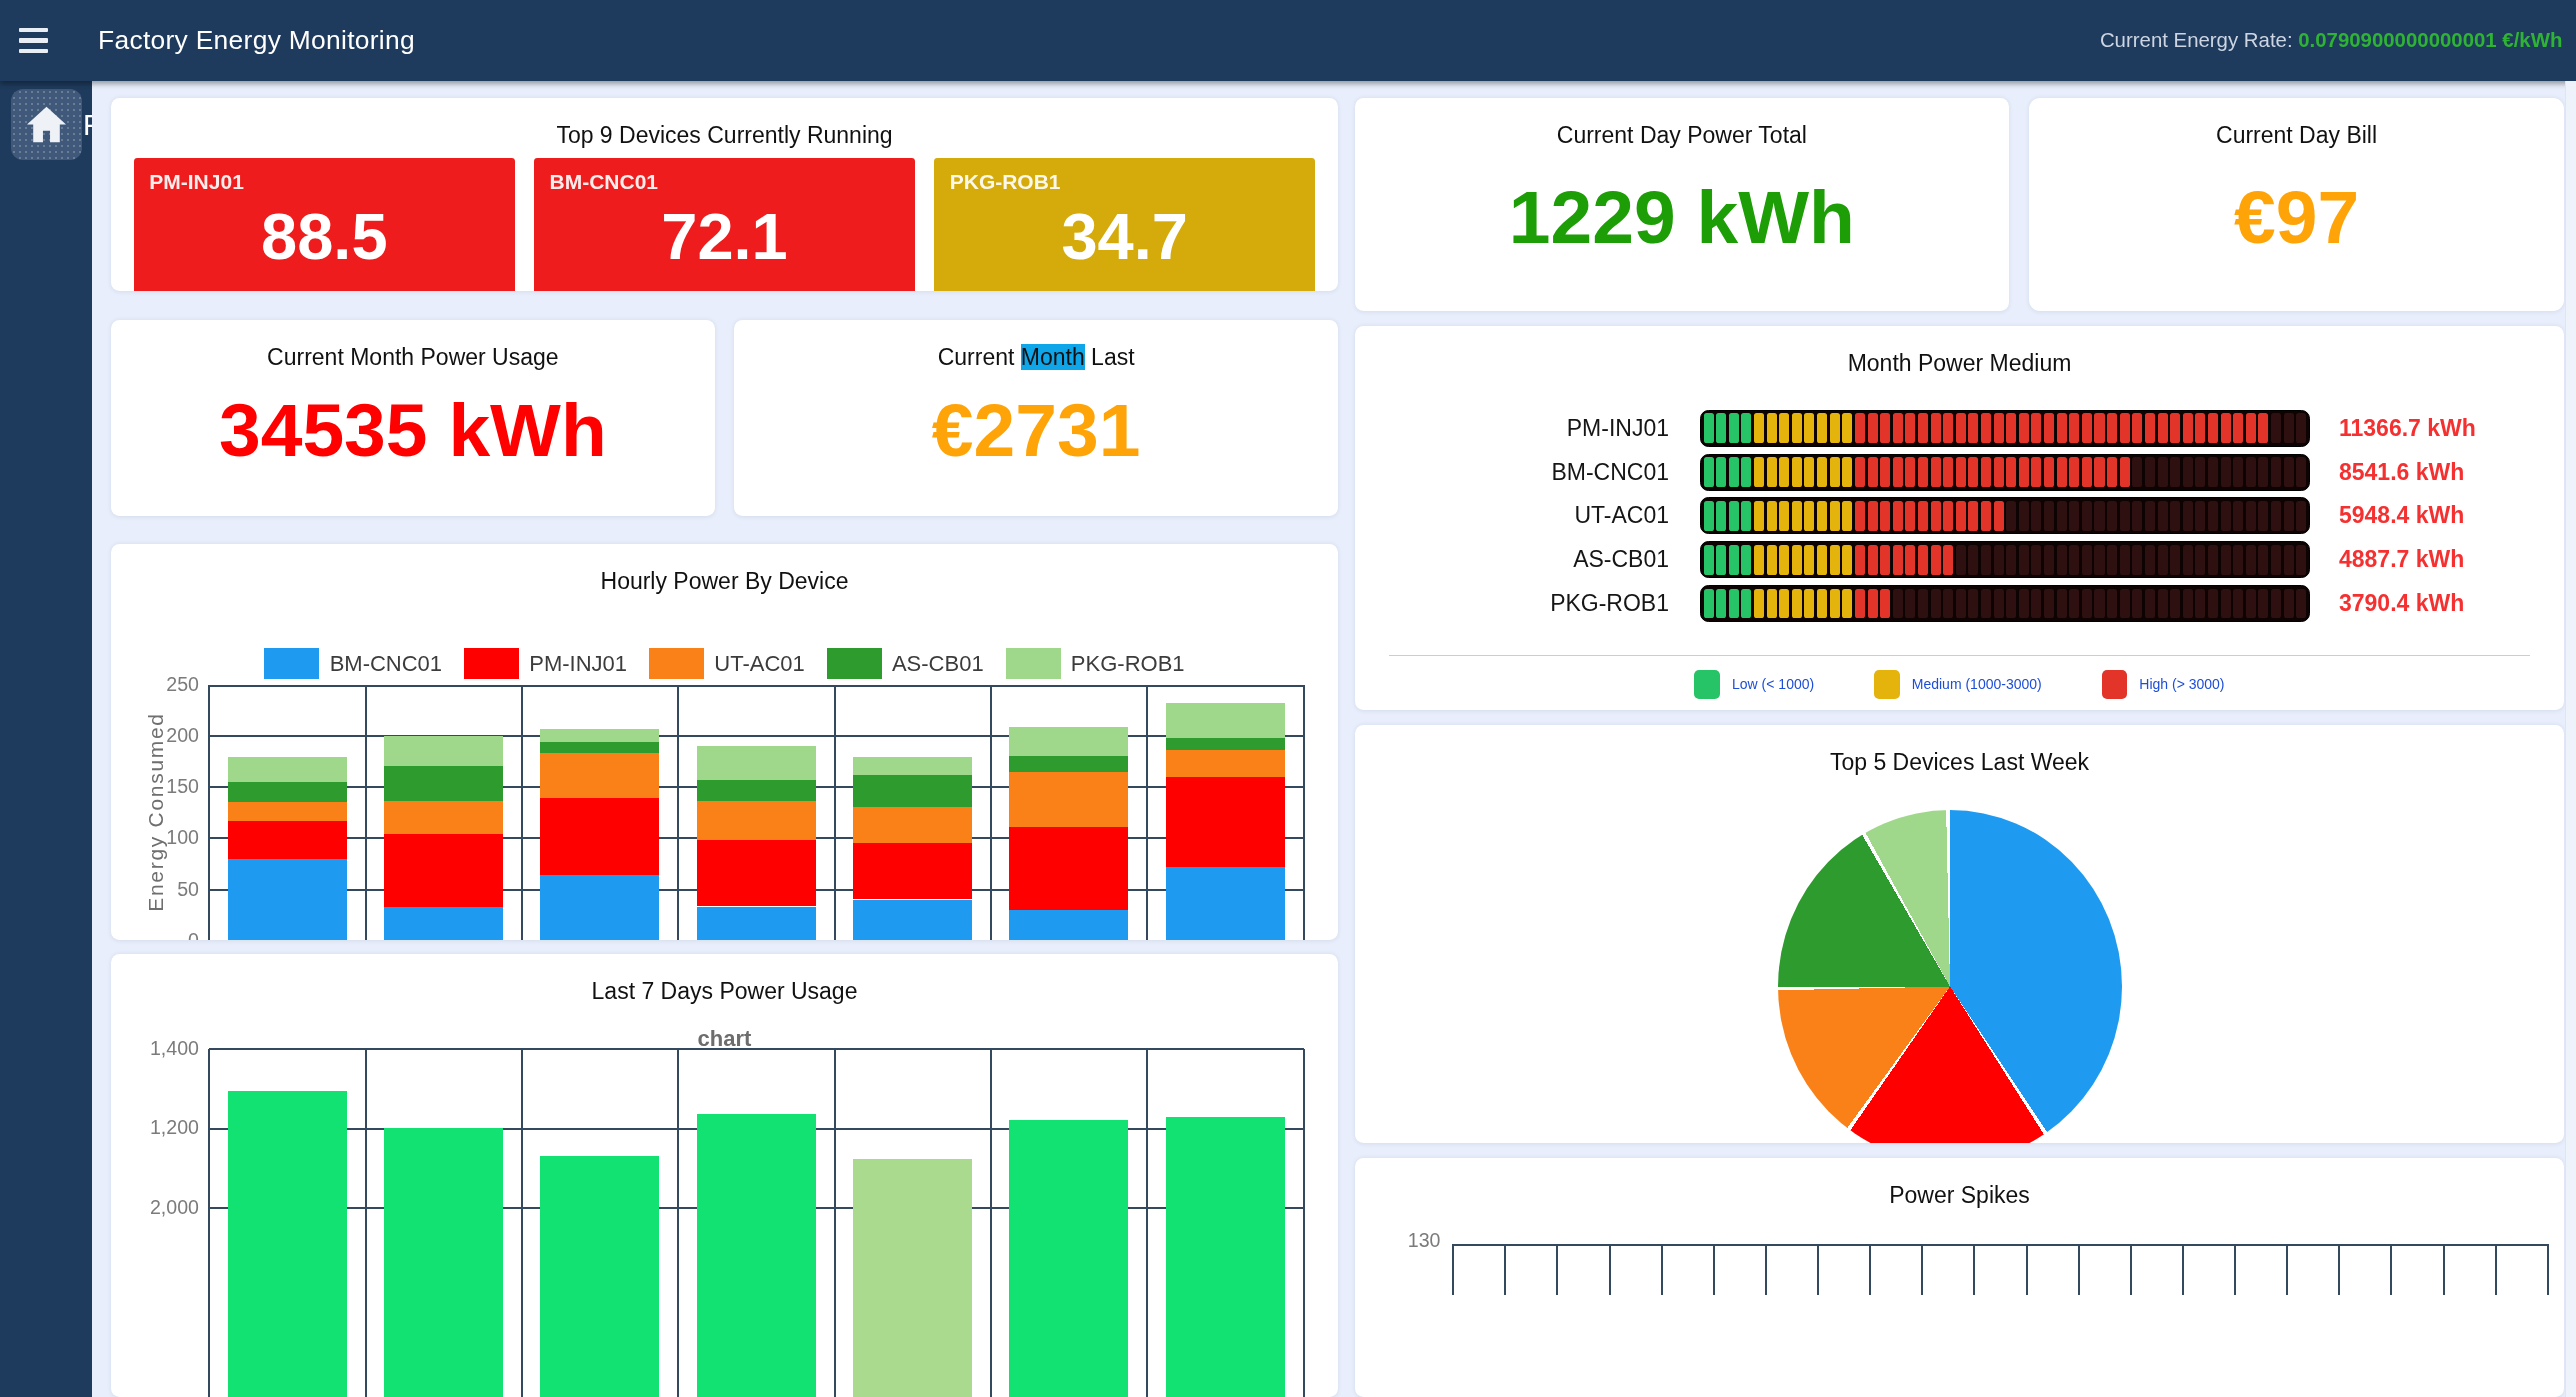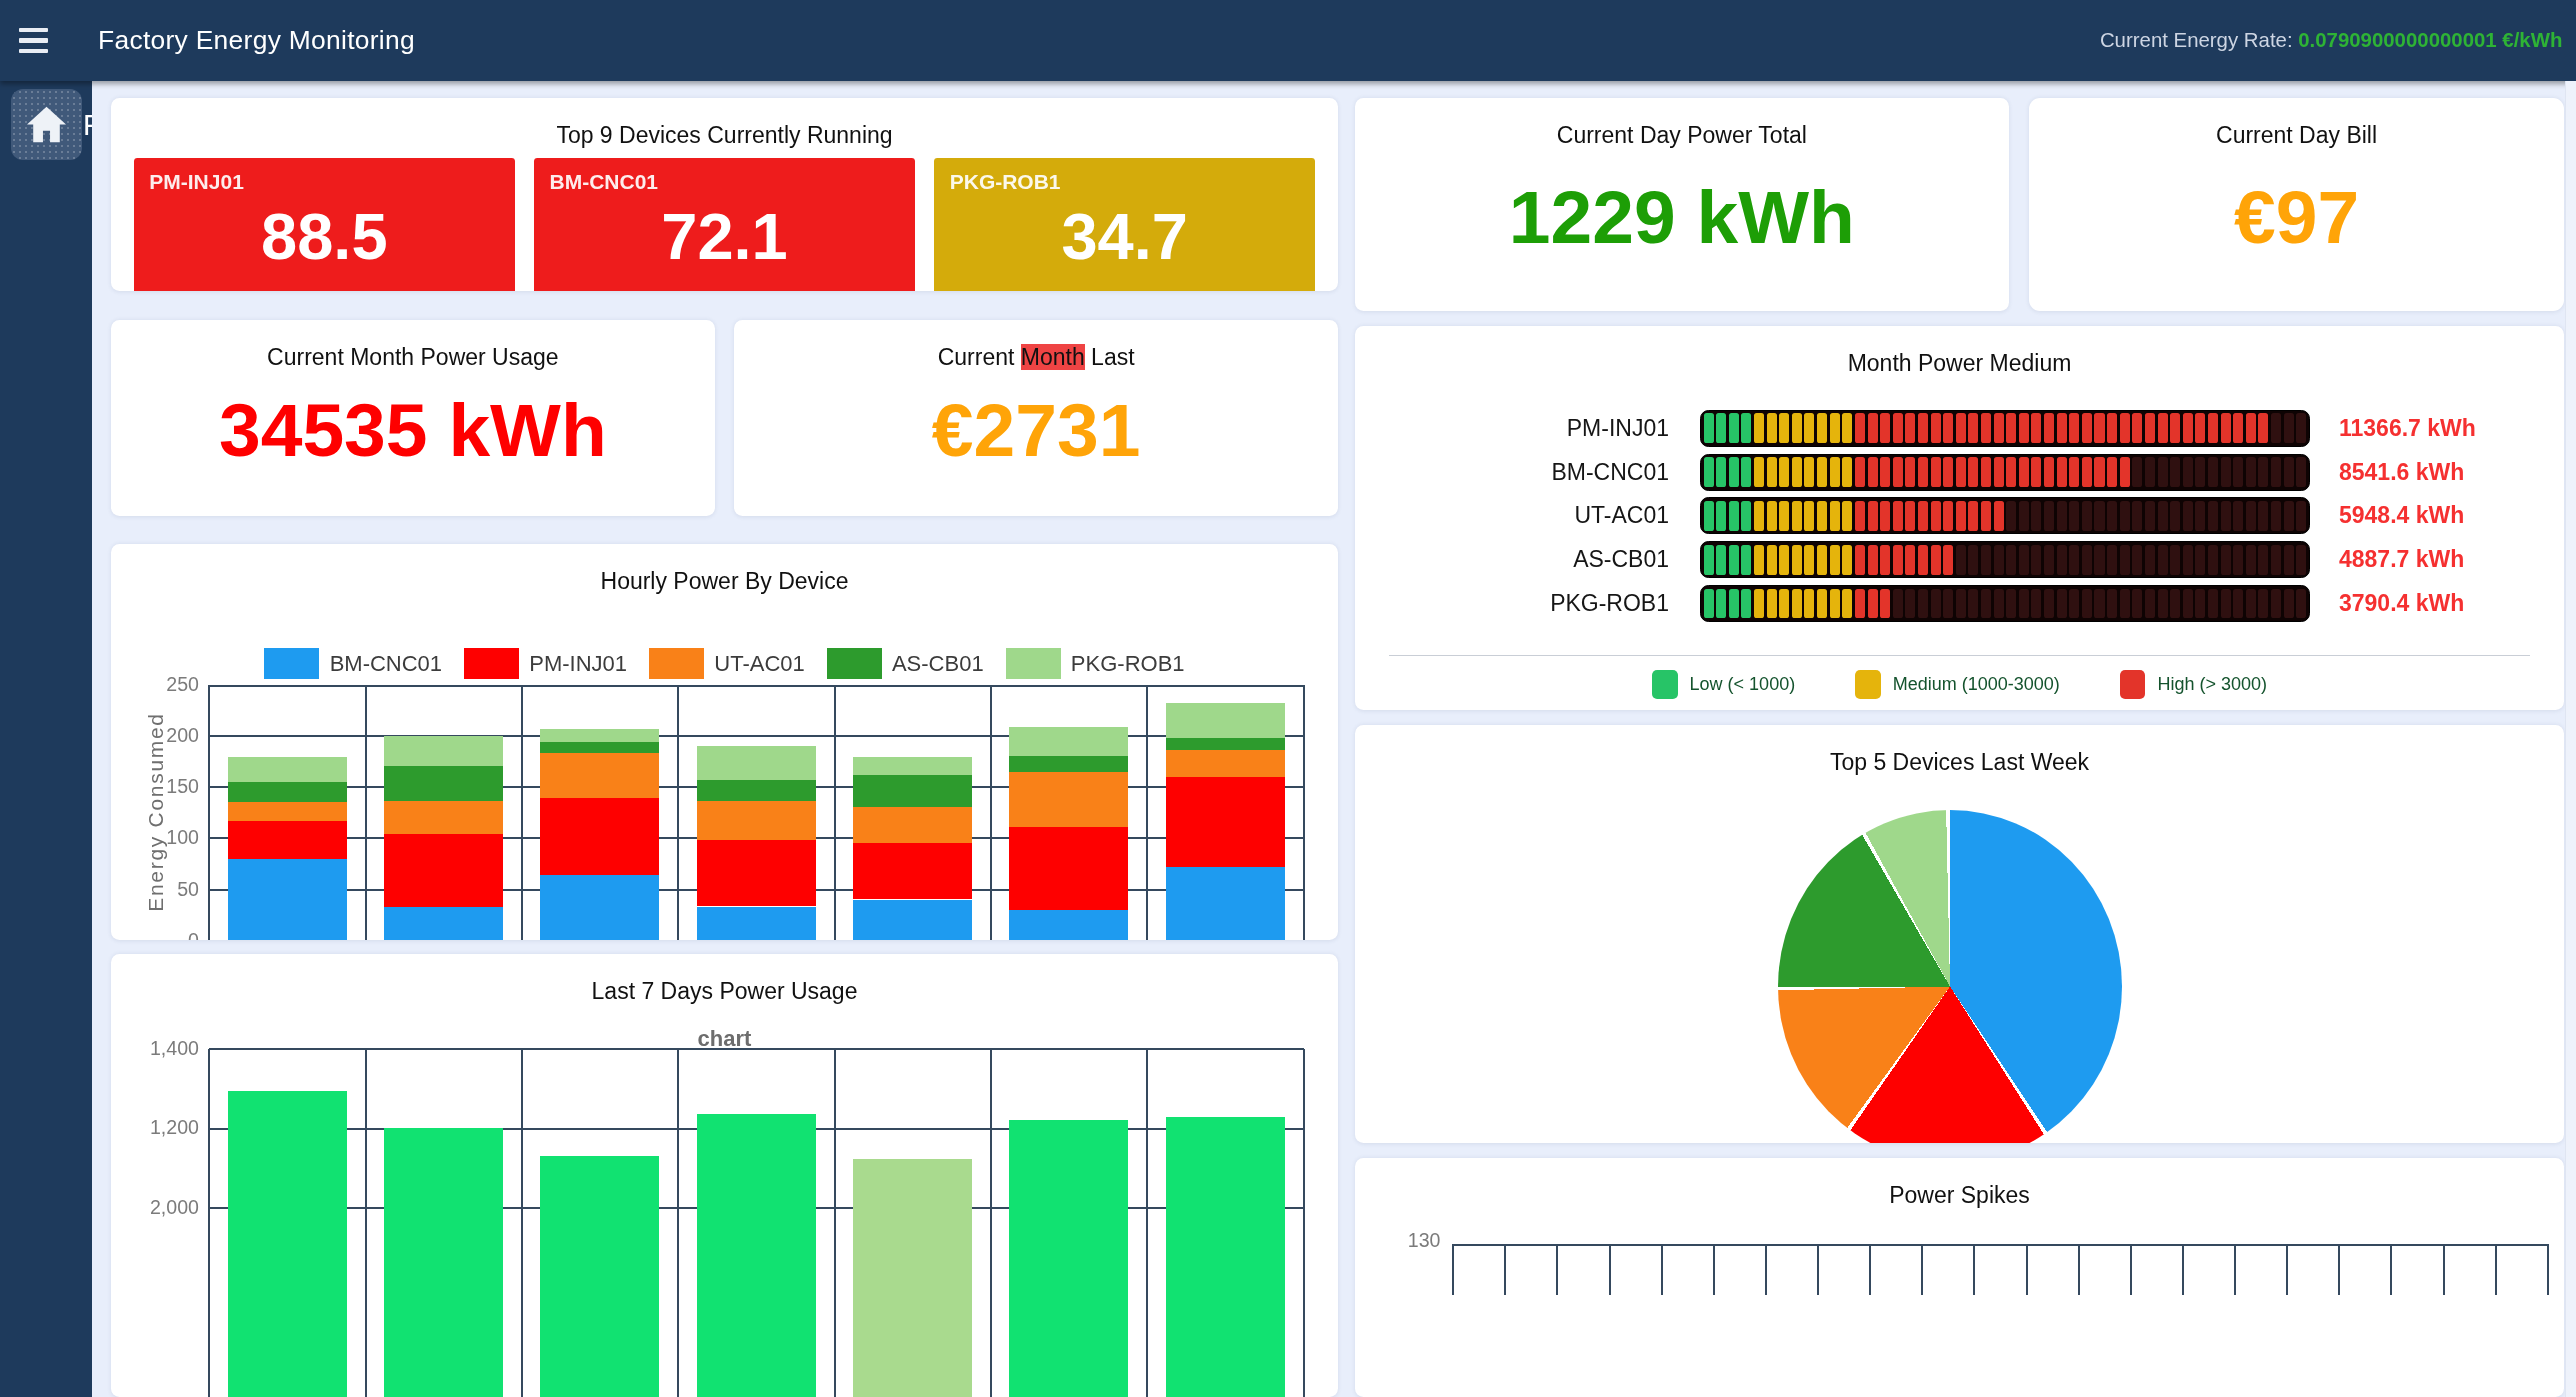--- a/index.html
+++ b/index.html
@@ -21,41 +21,41 @@
               display:flex; align-items:center; justify-content:center; cursor:pointer; }
   .side-clip { position:absolute; left:83px; top:28px; color:#fff; font-size:29px; }
 
   
   .main { position:absolute; left:92px; top:81px; right:0; bottom:0; background:#e8eefb; padding:17px 12px 0 19px;
           display:flex; gap:17px; z-index:10; }
   .col-left  { width:1227px; flex:none; display:flex; flex-direction:column; }
   .col-right { flex:1; display:flex; flex-direction:column; }
   .card { background:#fff; border-radius:8.5px; box-shadow:0 0.9px 4.3px rgba(40,60,100,.10); position:relative; overflow:hidden; }
   .card-title { text-align:center; font-size:23px; color:#111; padding-top:24px; }
-  .hl { background:#ef4444; }
+  .hl { background:#0ea5e9; }
 
   
   .tiles { position:absolute; left:23px; right:23px; top:60px; height:145px; display:flex; gap:19.6px; }
   .tile { flex:1; border-radius:3.4px; color:#fff; padding:12px 15.3px; }
   .tile .t-label { font-size:21px; font-weight:bold; opacity:.92; }
   .tile .t-value { text-align:center; font-size:65px; font-weight:bold; margin-top:5.1px; }
 
   .big-card { display:flex; flex-direction:column; }
   .big-value { flex:1; display:flex; align-items:center; justify-content:center; font-size:75px; font-weight:bold; padding-bottom:25.6px; }
 
   
   .mpt-rows { position:absolute; left:0; right:0; top:84px; }
   .mpt-row { display:flex; align-items:center; height:37px; margin-bottom:6.8px; }
   .mpt-label { width:345px; text-align:right; font-size:23px; color:#161616; padding-right:31px; }
   .mpt-bar { width:610px; height:37px; background:#0e0303; border:1.7px solid #000; border-radius:8.5px; display:flex; gap:2.6px; padding:2.6px; }
   .mpt-seg { flex:1; border-radius:2.6px; }
   .mpt-value { padding-left:29px; font-size:23px; font-weight:bold; color:#f53030; }
   .mpt-sep { position:absolute; left:34px; right:34px; top:329px; border-top:1.7px solid #c9ced6; }
   .mpt-legend { position:absolute; left:0; right:0; top:344px; display:flex; justify-content:center; gap:60px; }
-  .mpt-legend .item { display:flex; align-items:center; gap:12px; font-size:18px; color:#14532d; }
+  .mpt-legend .item { display:flex; align-items:center; gap:12px; font-size:14px; color:#1d4ed8; }
   .mpt-legend .sw { width:25.6px; height:29px; border-radius:5.1px; }
 
   
   .grid-h { position:absolute; height:0; border-top:2.6px solid #35495e; }
   .grid-v { position:absolute; width:0; border-left:2.6px solid #35495e; }
   .ytick { position:absolute; font-size:19.6px; color:#7b7b7b; text-align:right; width:77px; }
   .axis-label { position:absolute; font-size:21px; color:#6f6f6f; }
   .chart-legend { position:absolute; left:0; right:0; display:flex; justify-content:center; gap:22px; }
   .chart-legend .item { display:flex; align-items:center; gap:10.2px; font-size:22px; color:#3c3c3c; }
   .chart-legend .sw { width:55px; height:31px; }

